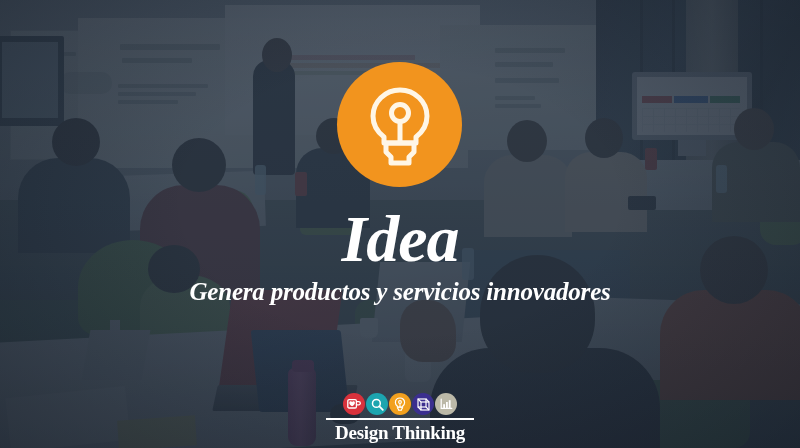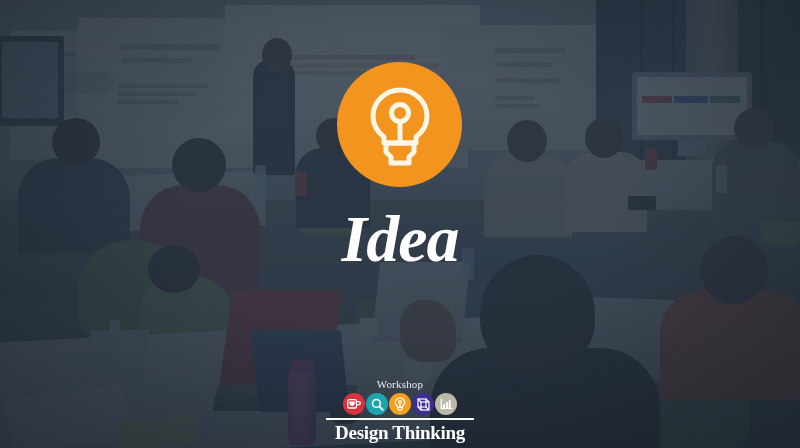--- a/index.html
+++ b/index.html
@@ -289,23 +289,23 @@
         <svg width="72" height="82" viewBox="0 0 72 82" fill="none">
           <path d="M36 6 C21 6 9 18 9 32 c0 9 4.5 16 11 21 v6 h32 v-6 c6.5-5 11-12 11-21 C63 18 51 6 36 6 Z" stroke="#FFF6E6" stroke-width="5" fill="none" stroke-linejoin="round"></path>
           <circle cx="36" cy="29" r="8.5" stroke="#FFF6E6" stroke-width="5" fill="none"></circle>
           <path d="M36 38 v21" stroke="#FFF6E6" stroke-width="5"></path>
           <path d="M22 59 h28 v9 l-5 5 v6 h-18 v-6 l-5 -5 z" stroke="#FFF6E6" stroke-width="5" fill="none" stroke-linejoin="round"></path>
         </svg>
       </span>
     </div>
 
     <div class="title">Idea</div>
+    <div class="subtitle">Genera productos y servicios innovadores</div>
 
     <div class="logo">
-      <div class="logo-top">Workshop</div>
 
       <div class="logo-icons">
 
         <span class="ic" style="background:#D8323C">
           <svg width="14" height="12" viewBox="0 0 14 12">
             <rect x="0.8" y="1.6" width="8.6" height="8.4" rx="1.3" stroke="#fff" stroke-width="1.3" fill="none"></rect>
             <path d="M9.6 3.6 h2.1 a1.6 1.6 0 0 1 0 3.2 h-2.1" stroke="#fff" stroke-width="1.3" fill="none"></path>
             <path d="M5.1 8.3 C3 6.8 2.3 5.9 2.3 4.9 a1.35 1.35 0 0 1 2.8-0.55 A1.35 1.35 0 0 1 7.9 4.9 c0 1-0.7 1.9-2.8 3.4 z" fill="#fff"></path>
           </svg>
         </span>

